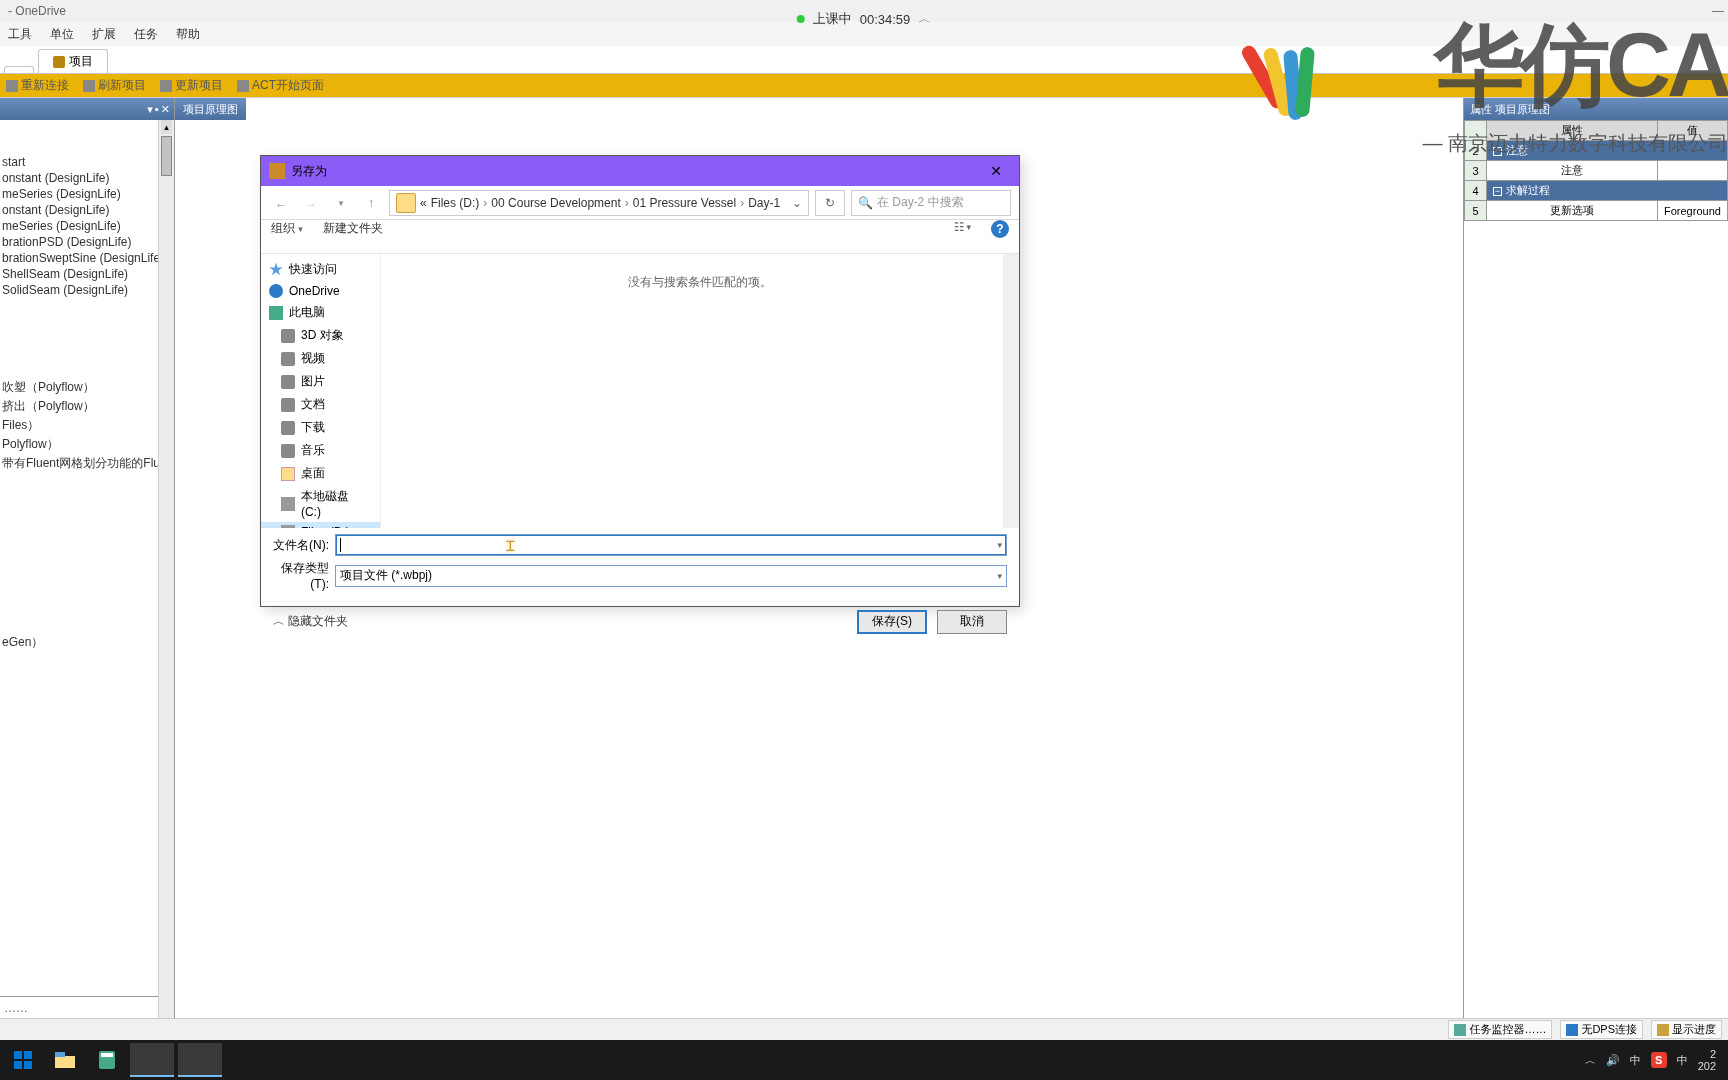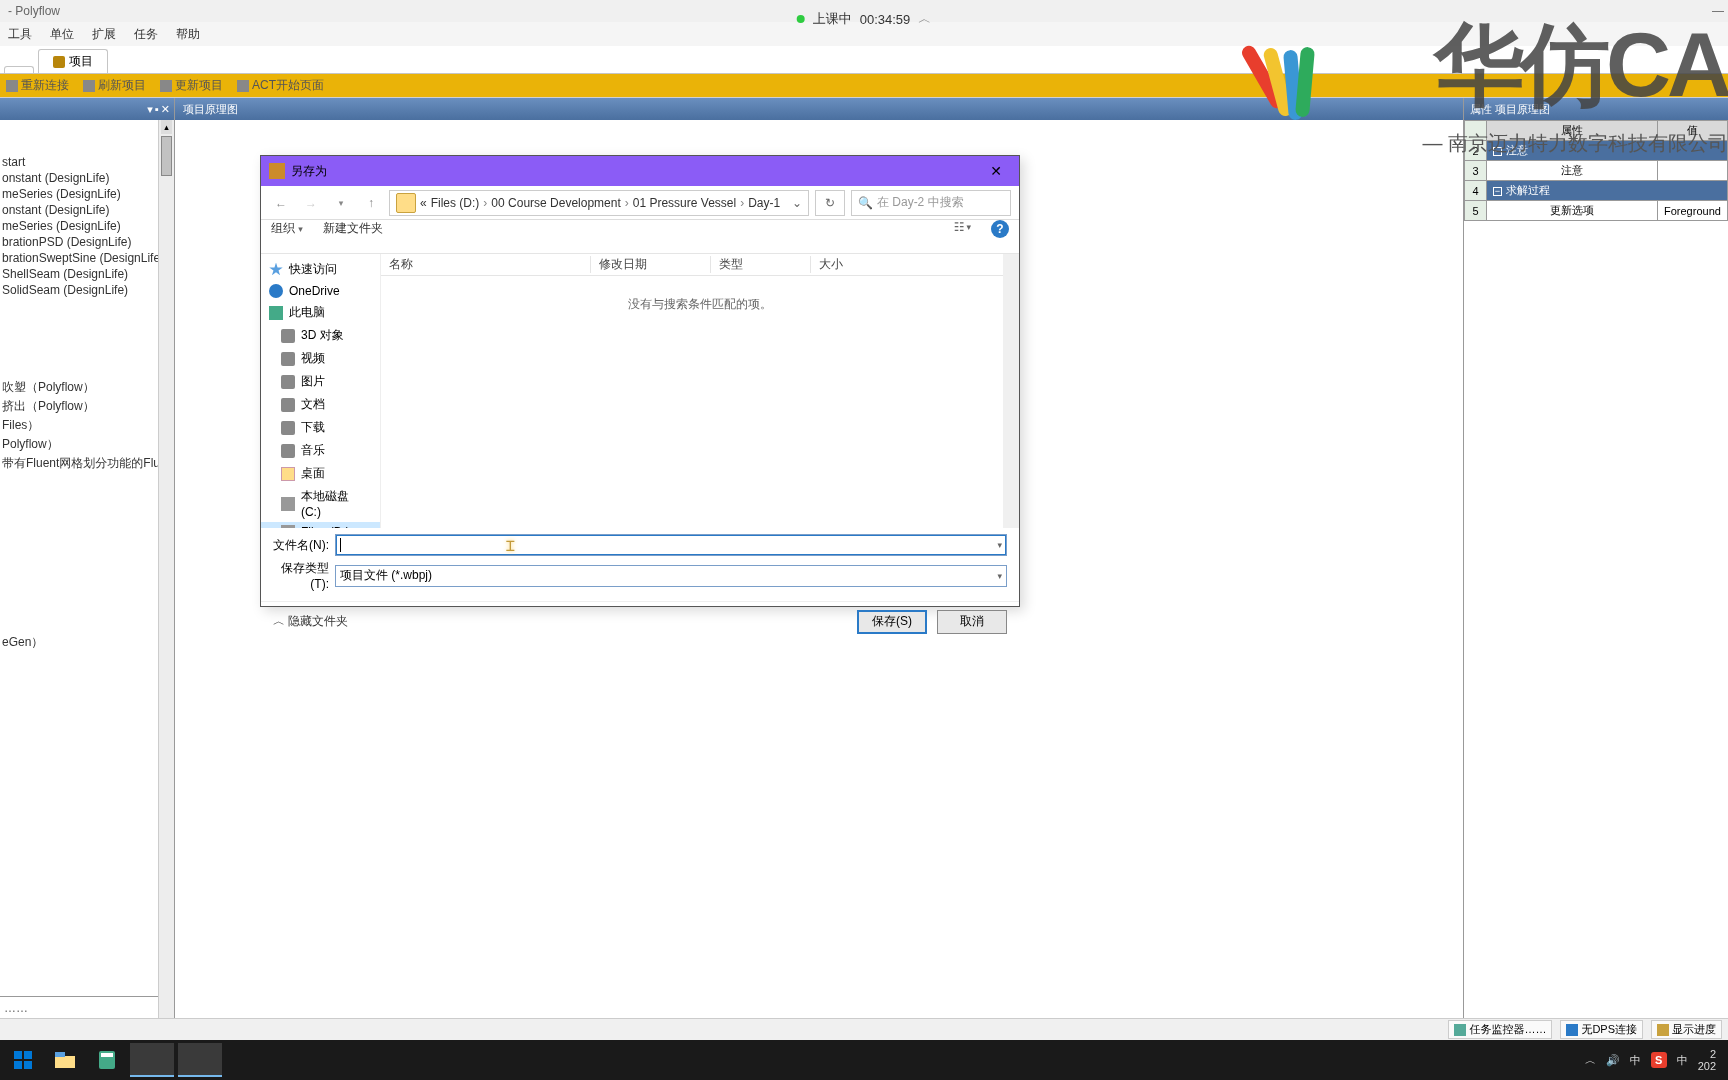--- a/index.html
+++ b/index.html
@@ -40,21 +40,21 @@
 .leftpanel .tree div { padding: 1px 0; white-space: nowrap; }
 .leftpanel .scrollbar { position: absolute; right: 0; top: 22px; bottom: 0; width: 16px; background: #ededed; border-left: 1px solid #ccc; }
 .leftpanel .scrollbar .thumb { position: absolute; left: 2px; right: 2px; top: 16px; height: 40px; background: #c2c2c2; border: 1px solid #888; }
 .leftpanel .scrollbar .arrow { position: absolute; left: 2px; right: 2px; height: 14px; background: #ddd; text-align: center; font-size: 9px; line-height: 14px; }
 .leftpanel .scrollbar .arrow.up { top: 0; }
 .leftpanel .scrollbar .arrow.down { bottom: 0; }
 .leftpanel .bottominput { height: 22px; border-top: 1px solid #999; display: flex; align-items: center; padding: 0 4px; color: #666; }
 .leftpanel .viewall { height: 22px; border-top: 1px solid #999; display: flex; align-items: center; justify-content: center; }
 .leftpanel .viewall a { color: #1a5cb0; text-decoration: underline; cursor: default; }
 
-.centerpanel { flex: 1; background: #fff; display: flex; flex-direction: column; }
+.centerpanel { flex: 1; background: #fff; display: flex; flex-direction: row; }
 .centerpanel .panelheader { height: 22px; background: linear-gradient(#6a8fbf,#4a6f9f); color: #fff; font-size: 11px; display: flex; align-items: center; padding: 0 8px; }
 .centerpanel .canvas { flex: 1; background: #fff; position: relative; }
 
 .rightpanel { width: 265px; background: #fff; border-left: 1px solid #999; display: flex; flex-direction: column; }
 .rightpanel .panelheader { height: 22px; background: linear-gradient(#6a8fbf,#4a6f9f); color: #fff; font-size: 11px; display: flex; align-items: center; padding: 0 6px; }
 .rightpanel .propgrid { width: 100%; border-collapse: collapse; font-size: 11px; }
 .rightpanel .propgrid td, .rightpanel .propgrid th { border: 1px solid #999; padding: 2px 6px; height: 18px; }
 .rightpanel .propgrid .hdr { background: #d9d9d9; text-align: center; }
 .rightpanel .propgrid .rownum { background: #e5efe5; width: 22px; text-align: center; }
 .rightpanel .propgrid .grouprow { background: #4a6f9f; color: #fff; }
@@ -124,21 +124,21 @@
 
 .watermark-text { position: absolute; right: 0; top: 20px; font-size: 90px; line-height: 90px; font-weight: 700; color: #444; letter-spacing: -4px; pointer-events: none; opacity: 0.85; white-space: nowrap; }
 .watermark-sub { position: absolute; right: 0; top: 130px; font-size: 20px; color: #555; pointer-events: none; }
 .watermark-logo { position: absolute; right: 400px; top: 30px; width: 120px; height: 120px; pointer-events: none; }
 .watermark-logo .stroke { position: absolute; width: 70px; height: 14px; border-radius: 7px; transform-origin: center; }
 </style>
 </head>
 <body>
 
 <div class="titlebar">
-  <span>- Polyflow</span>
+  <span>- OneDrive</span>
   <div class="wincontrols">
     <span>—</span>
   </div>
 </div>
 
 <div class="class-status">
   <span class="dot"></span>
   <span>上课中</span>
   <span>00:34:59</span>
   <span class="chev">︿</span>
@@ -411,26 +411,20 @@
         <div class="sitem sub">
           <span class="sicon disk"></span>
           <span>本地磁盘 (C:)</span>
         </div>
         <div class="sitem sub selected">
           <span class="sicon disk"></span>
           <span>Files (D:)</span>
         </div>
       </div>
     <div class="dlg-files">
-      <div class="cols">
-        <div style="width:210px">名称</div>
-        <div style="width:120px">修改日期</div>
-        <div style="width:100px">类型</div>
-        <div style="flex:1">大小</div>
-      </div>
       <div class="empty">没有与搜索条件匹配的项。</div>
       <div class="sbv"></div>
     </div>
   </div>
   <div class="dlg-fields">
     <div class="row">
       <label>文件名(N):</label>
       <div class="combo focus">
         <span class="caret"></span>
         <span class="mouse">Ꮖ</span>

